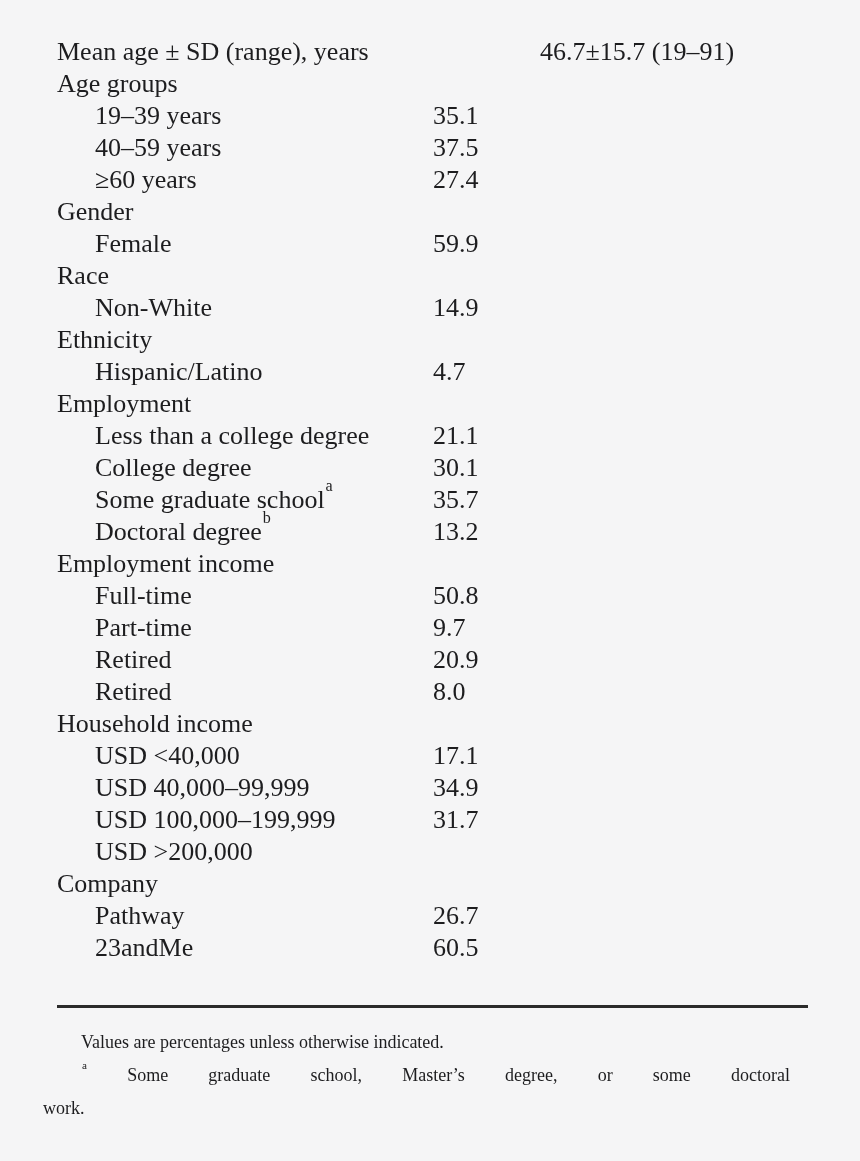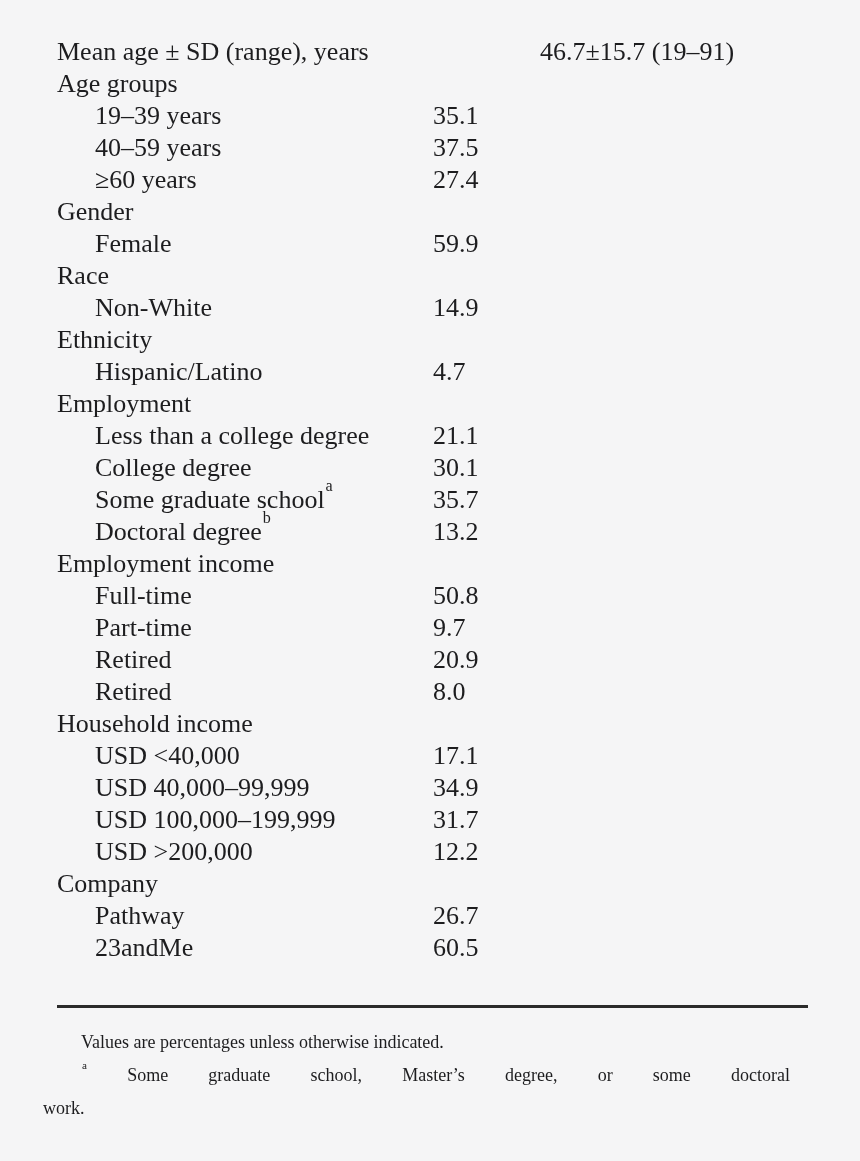--- a/index.html
+++ b/index.html
@@ -77,21 +77,21 @@
       <div class="row"><span class="label indent">Doctoral degree<sup>b</sup></span><span class="value">13.2</span></div>
       <div class="row"><span class="label">Employment income</span></div>
       <div class="row"><span class="label indent">Full-time</span><span class="value">50.8</span></div>
       <div class="row"><span class="label indent">Part-time</span><span class="value">9.7</span></div>
       <div class="row"><span class="label indent">Retired</span><span class="value">20.9</span></div>
       <div class="row"><span class="label indent">Retired</span><span class="value">8.0</span></div>
       <div class="row"><span class="label">Household income</span></div>
       <div class="row"><span class="label indent">USD &lt;40,000</span><span class="value">17.1</span></div>
       <div class="row"><span class="label indent">USD 40,000–99,999</span><span class="value">34.9</span></div>
       <div class="row"><span class="label indent">USD 100,000–199,999</span><span class="value">31.7</span></div>
-      <div class="row"><span class="label indent">USD &gt;200,000</span><span class="value">12.2</span></div>
+      <div class="row"><span class="label indent">USD &gt;200,000</span></div>
       <div class="row"><span class="label">Company</span></div>
       <div class="row"><span class="label indent">Pathway</span><span class="value">26.7</span></div>
       <div class="row"><span class="label indent">23andMe</span><span class="value">60.5</span></div>
     </div>
 </div>
 
 <div class="bottom-rule"></div>
 
 <div class="footnotes">
   <p class="fn-indent">Values are percentages unless otherwise indicated.</p>

